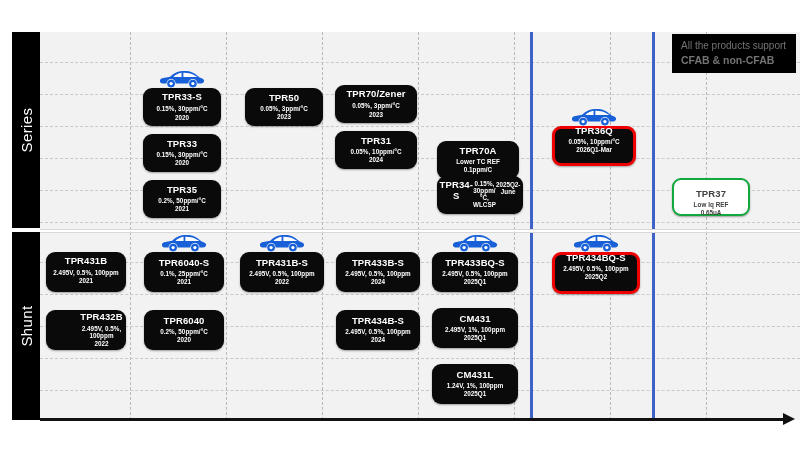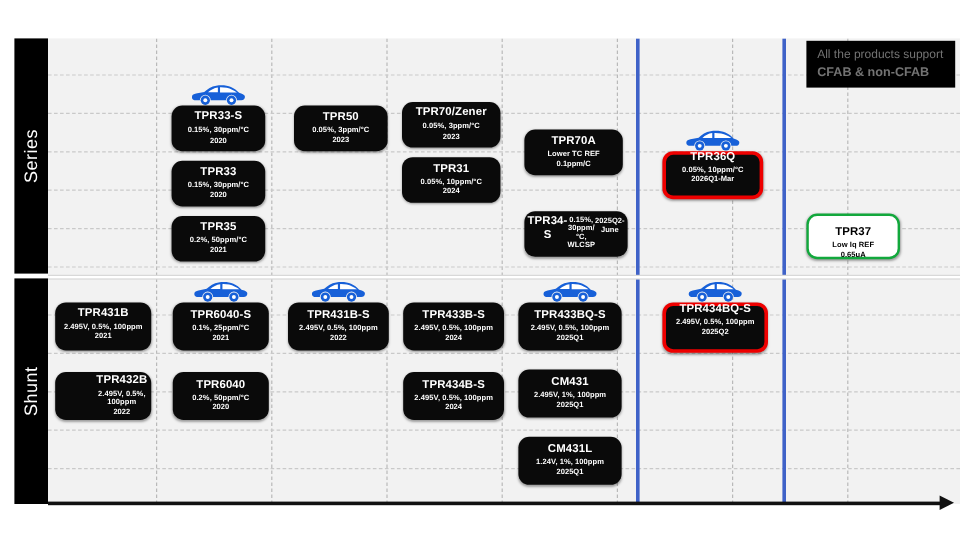--- a/index.html
+++ b/index.html
@@ -90,21 +90,21 @@
   .chip .yr {
     display:block; font-size: 6.3px; font-weight: bold; margin-top:1px;
   }
   .chip.hl {
     border: 3px solid #ee0000;
     padding: 3px 2px 16px;
     text-align: center;
   }
   .chip.green {
     background: #ffffff;
-    color: #000000;
+    color: #404040;
     border: 2.5px solid #12a83c;
     padding: 16px 3px 5px;
   }
 
   
   .car { position: absolute; width: 46px; height: 20px; }
   .car svg { width: 100%; height: 100%; display:block; }
 
   
   .note {
@@ -188,21 +188,21 @@
     <div class="chip" style="left: 143px; top: 134px; width: 78px; height: 38px; display: flex; flex-direction: column; justify-content: center;">
       <span class="nm">TPR33</span>
       <span class="sp">0.15%, 30ppm/°C</span>
       <span class="yr">2020</span>
     </div>
     <div class="chip" style="left: 335px; top: 131px; width: 82px; height: 38px; display: flex; flex-direction: column; justify-content: center;">
       <span class="nm">TPR31</span>
       <span class="sp">0.05%, 10ppm/°C</span>
       <span class="yr">2024</span>
     </div>
-    <div class="chip" style="left: 437px; top: 108px; width: 82px; height: 38px; display: flex; flex-direction: column; justify-content: center;">
+    <div class="chip" style="left: 437px; top: 141px; width: 82px; height: 38px; display: flex; flex-direction: column; justify-content: center;">
       <span class="nm">TPR70A</span>
       <span class="sp">Lower TC REF</span>
       <span class="yr">0.1ppm/C</span>
     </div>
     <div class="car" style="left: 571px; top: 107px;">
       <svg viewBox="0 0 100 44" xmlns="http://www.w3.org/2000/svg">
         <path fill="#1760d8" d="M6 32 C3 31 1 29 1.5 25.5 C2 22 5 20.5 9 19.8 L24 17 C30 11 37 6.5 46 5.2 C56 3.8 66 4.6 73 7.6 C79 10.2 84 14 88 18.4 L93 20.2 C97 21.6 99 23.6 98.6 26.6 C98.2 30 95.5 32 92 32 L84 32 A10 10 0 0 0 64 32 L36 32 A10 10 0 0 0 16 32 Z"></path>
         <path fill="#ffffff" d="M31 17.4 C36 12.6 42 9.3 49 8.4 L49 17.4 Z"></path>
         <path fill="#ffffff" d="M53 8.3 C61 8.1 69 9.6 75 12.6 C78.5 14.3 81.4 15.9 84 17.6 L53 17.6 Z"></path>
         <circle cx="26" cy="32" r="8.5" fill="#1760d8"></circle>

